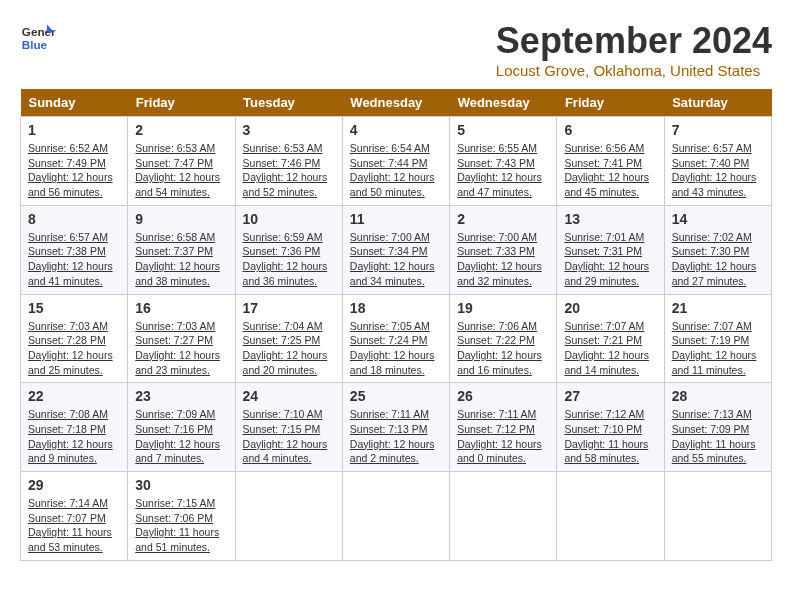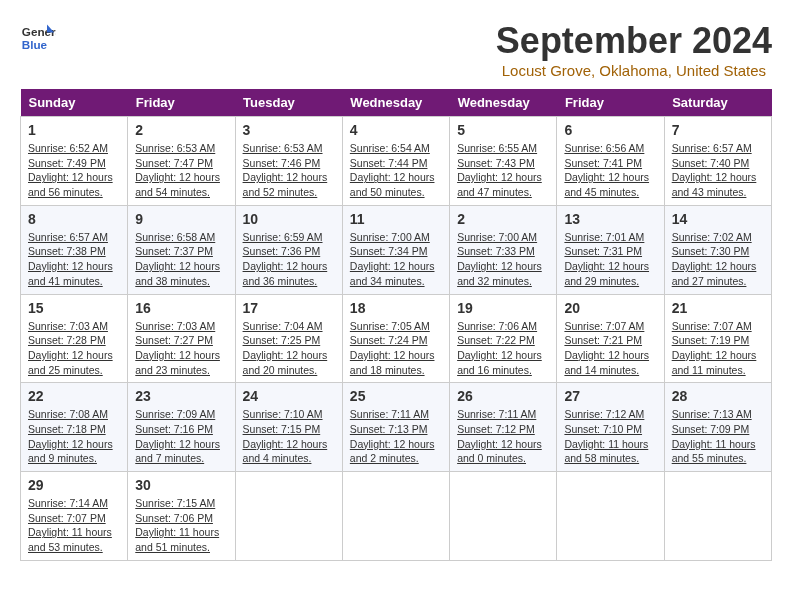--- a/index.html
+++ b/index.html
@@ -25,38 +25,38 @@
       font-size: 14px;
       font-weight: bold;
       color: #333;
       line-height: 1.2;
     }
     .logo-icon {
       width: 36px;
       height: 36px;
     }
     .title-area {
-      text-align: center;
+      text-align: left;
     }
     .month-title {
       font-size: 36px;
       font-weight: bold;
       color: #333;
     }
     .location {
       font-size: 15px;
       color: #a16207;
     }
     table {
       width: 100%;
       border-collapse: collapse;
       table-layout: fixed;
     }
     th {
-      background-color: #701a75;
+      background-color: #a16207;
       color: white;
       text-align: left;
       padding: 6px 8px;
       font-size: 13px;
       font-weight: bold;
     }
     td {
       border: 1px solid #ccc;
       vertical-align: top;
       padding: 5px 7px;

